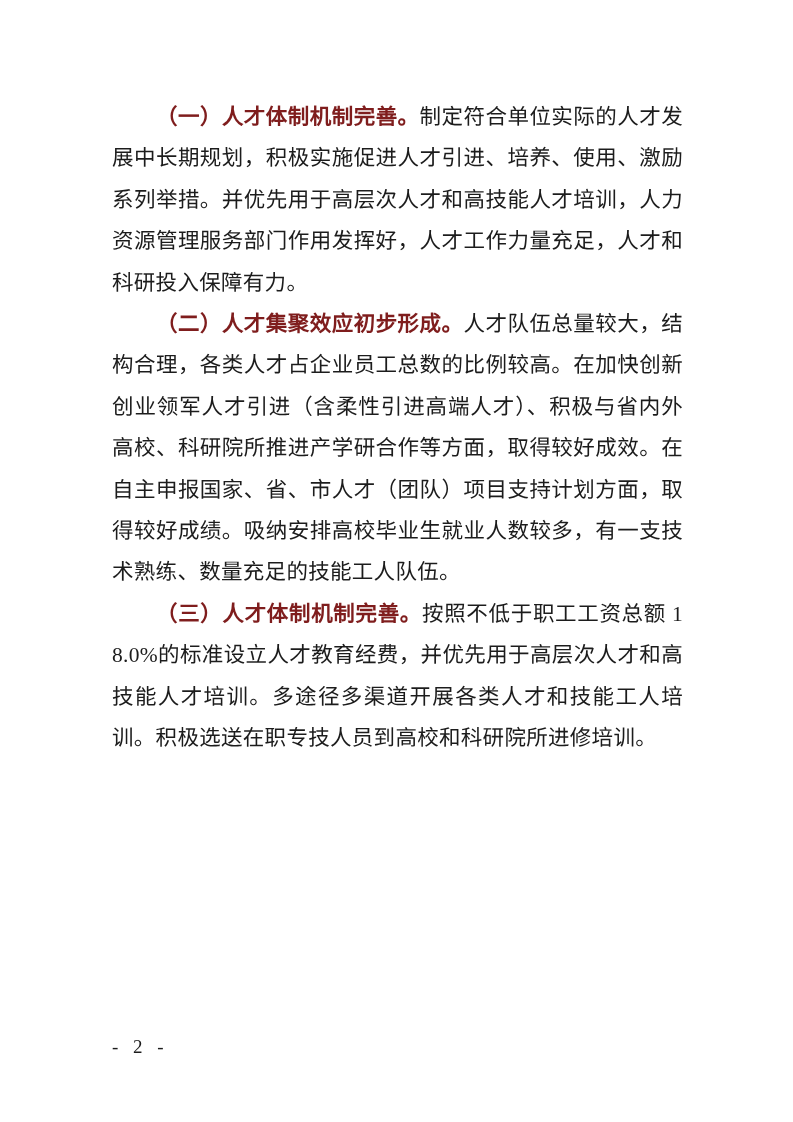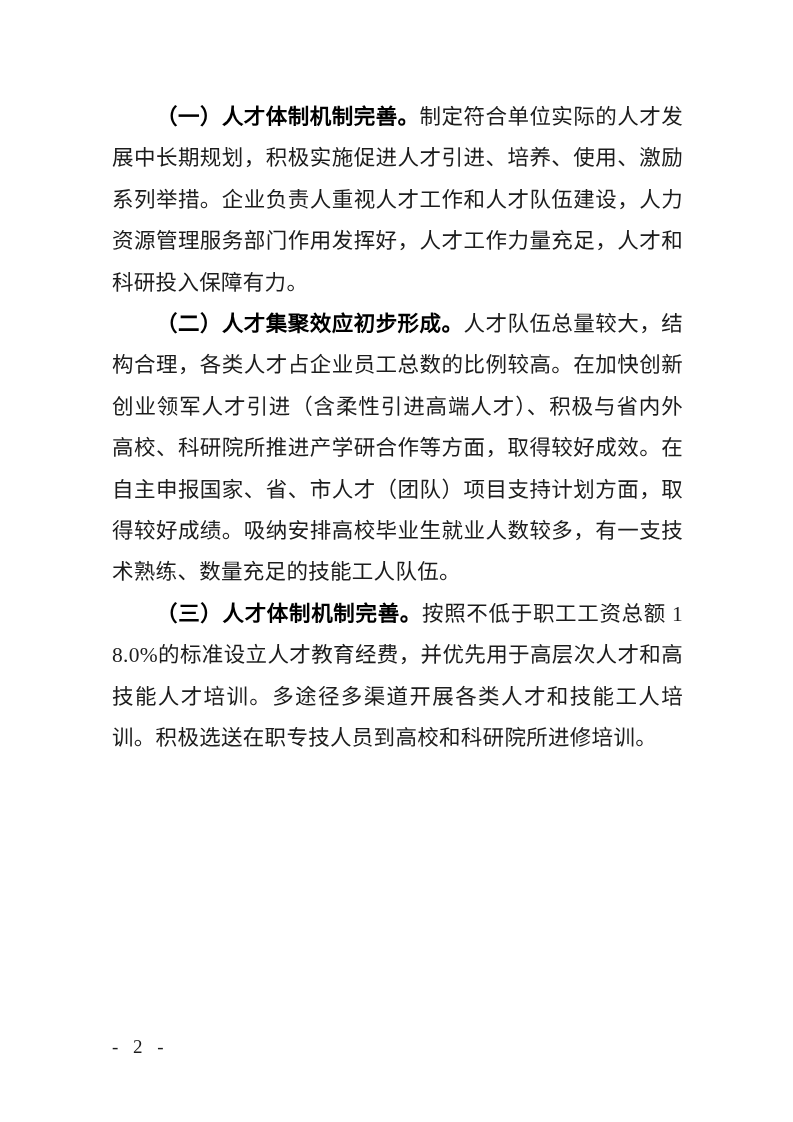--- a/index.html
+++ b/index.html
@@ -28,41 +28,41 @@
     line-height: 41.4px;
     color: #1c1c1c;
     text-align: justify;
     text-justify: inter-ideograph;
     text-indent: 44px;
     letter-spacing: 0.3px;
     word-break: break-all;
   }
   p.para .para-heading {
     font-weight: 700;
-    color: #000000;
+    color: #7f1d1d;
   }
   .page-footer {
     position: absolute;
     left: 112px;
     top: 1035px;
     font-size: 19px;
     line-height: 24px;
     color: #1c1c1c;
     letter-spacing: 2px;
     word-spacing: 6px;
     font-family: "Liberation Serif", "DejaVu Serif", serif;
   }
 </style>
 </head>
 <body>
 
 <div class="page">
   <div class="content">
 
-    <p class="para"><span class="para-heading">（一）人才体制机制完善。</span><span>制定符合单位实际的人才发展中长期规划，积极实施促进人才引进、培养、使用、激励系列举措。企业负责人重视人才工作和人才队伍建设，人力资源管理服务部门作用发挥好，人才工作力量充足，人才和科研投入保障有力。</span></p>
+    <p class="para"><span class="para-heading">（一）人才体制机制完善。</span><span>制定符合单位实际的人才发展中长期规划，积极实施促进人才引进、培养、使用、激励系列举措。并优先用于高层次人才和高技能人才培训，人力资源管理服务部门作用发挥好，人才工作力量充足，人才和科研投入保障有力。</span></p>
 
     <p class="para"><span class="para-heading">（二）人才集聚效应初步形成。</span><span>人才队伍总量较大，结构合理，各类人才占企业员工总数的比例较高。在加快创新创业领军人才引进（含柔性引进高端人才）、积极与省内外高校、科研院所推进产学研合作等方面，取得较好成效。在自主申报国家、省、市人才（团队）项目支持计划方面，取得较好成绩。吸纳安排高校毕业生就业人数较多，有一支技术熟练、数量充足的技能工人队伍。</span></p>
 
     <p class="para"><span class="para-heading">（三）人才体制机制完善。</span><span>按照不低于职工工资总额 18.0%的标准设立人才教育经费，并优先用于高层次人才和高技能人才培训。多途径多渠道开展各类人才和技能工人培训。积极选送在职专技人员到高校和科研院所进修培训。</span></p>
 
 
   </div>
 
   <div class="page-footer">- 2 -</div>
 </div>

